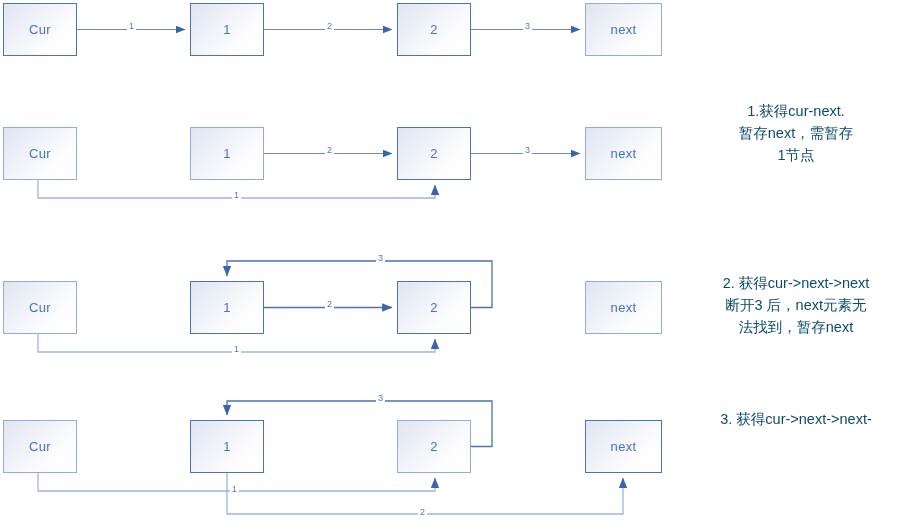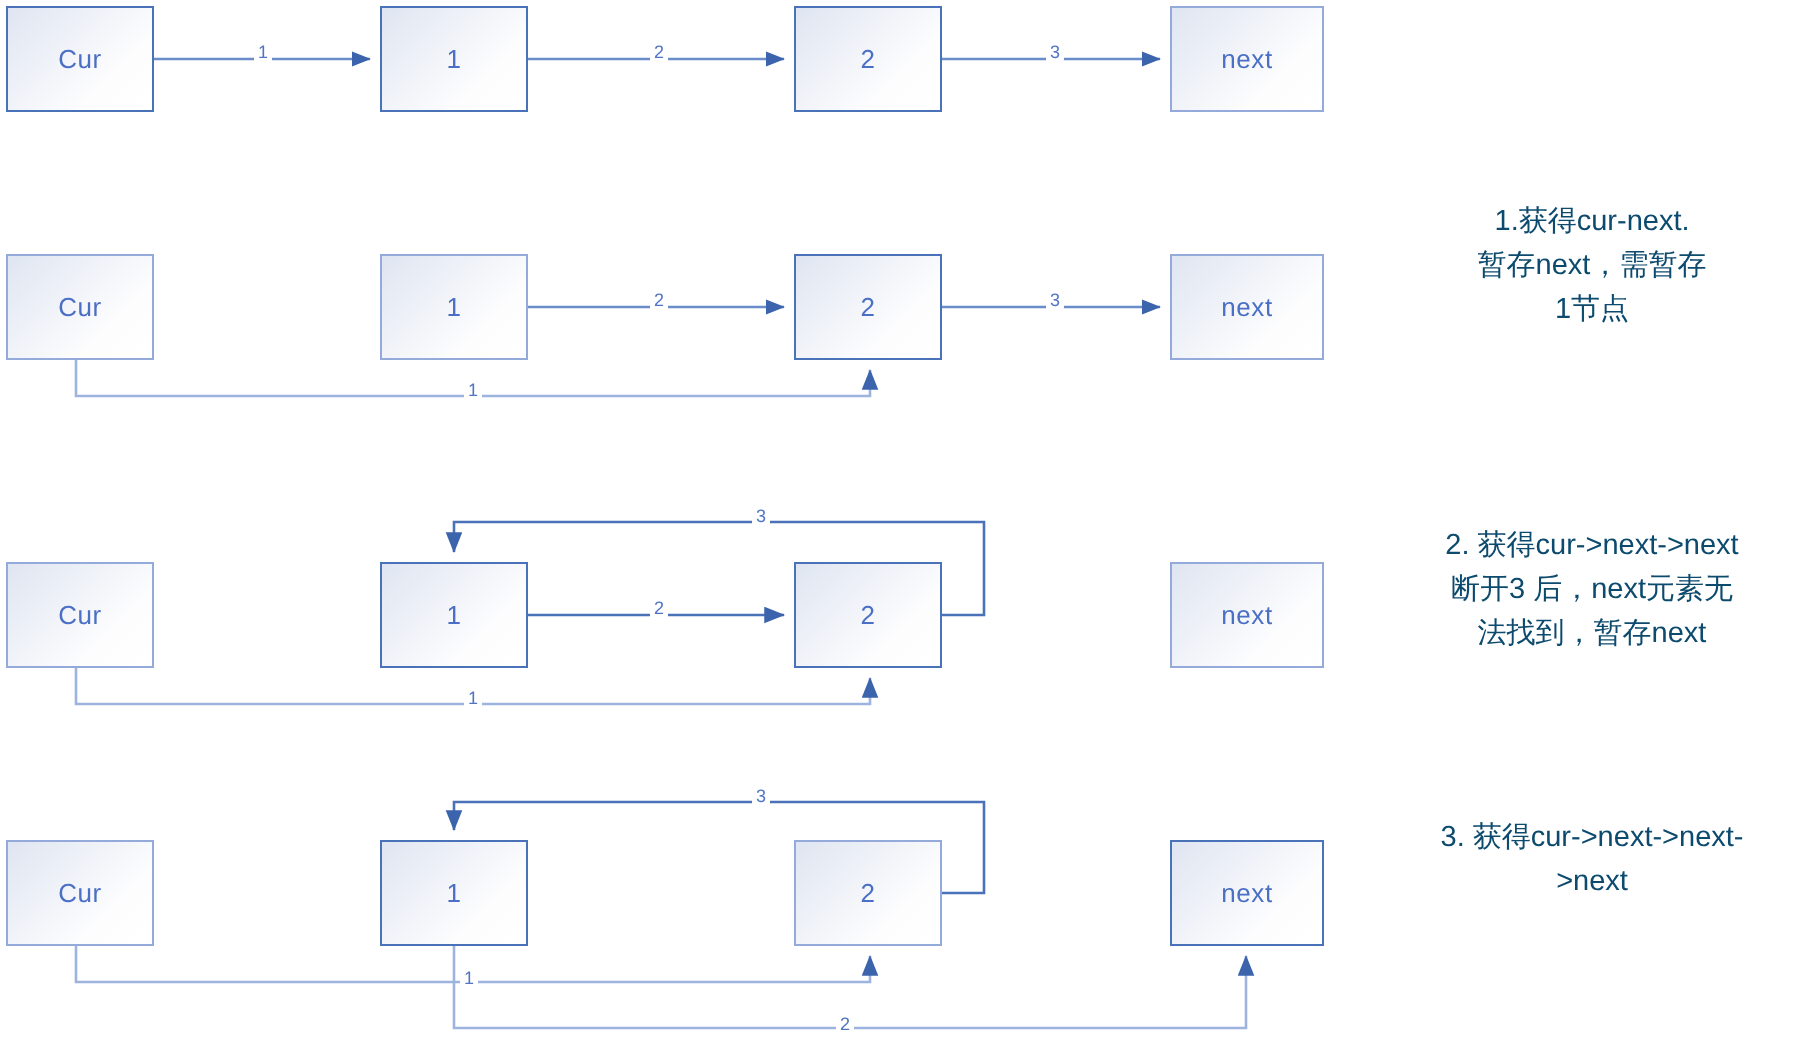--- a/index.html
+++ b/index.html
@@ -132,22 +132,21 @@
     <div class="edge-label" style="left: 376px; top: 394px;">3</div>
     <div class="edge-label" style="left: 230px; top: 485px;">1</div>
     <div class="edge-label" style="left: 418px; top: 508px;">2</div>
   </div>
 <div id="notes-layer">
     <div class="note" style="left: 688px; top: 100px;">
       <div>1.获得cur-next.</div>
       <div>暂存next，需暂存</div>
       <div>1节点</div>
     </div>
-    <div class="note" style="left: 688px; top: 262px;">
+    <div class="note" style="left: 688px; top: 272px;">
       <div>2. 获得cur-&gt;next-&gt;next</div>
       <div>断开3 后，next元素无</div>
       <div>法找到，暂存next</div>
     </div>
     <div class="note" style="left: 688px; top: 408px;">
       <div>3. 获得cur-&gt;next-&gt;next-</div>
-      <div>&gt;next</div>
     </div>
   </div>
 
 </body></html>

